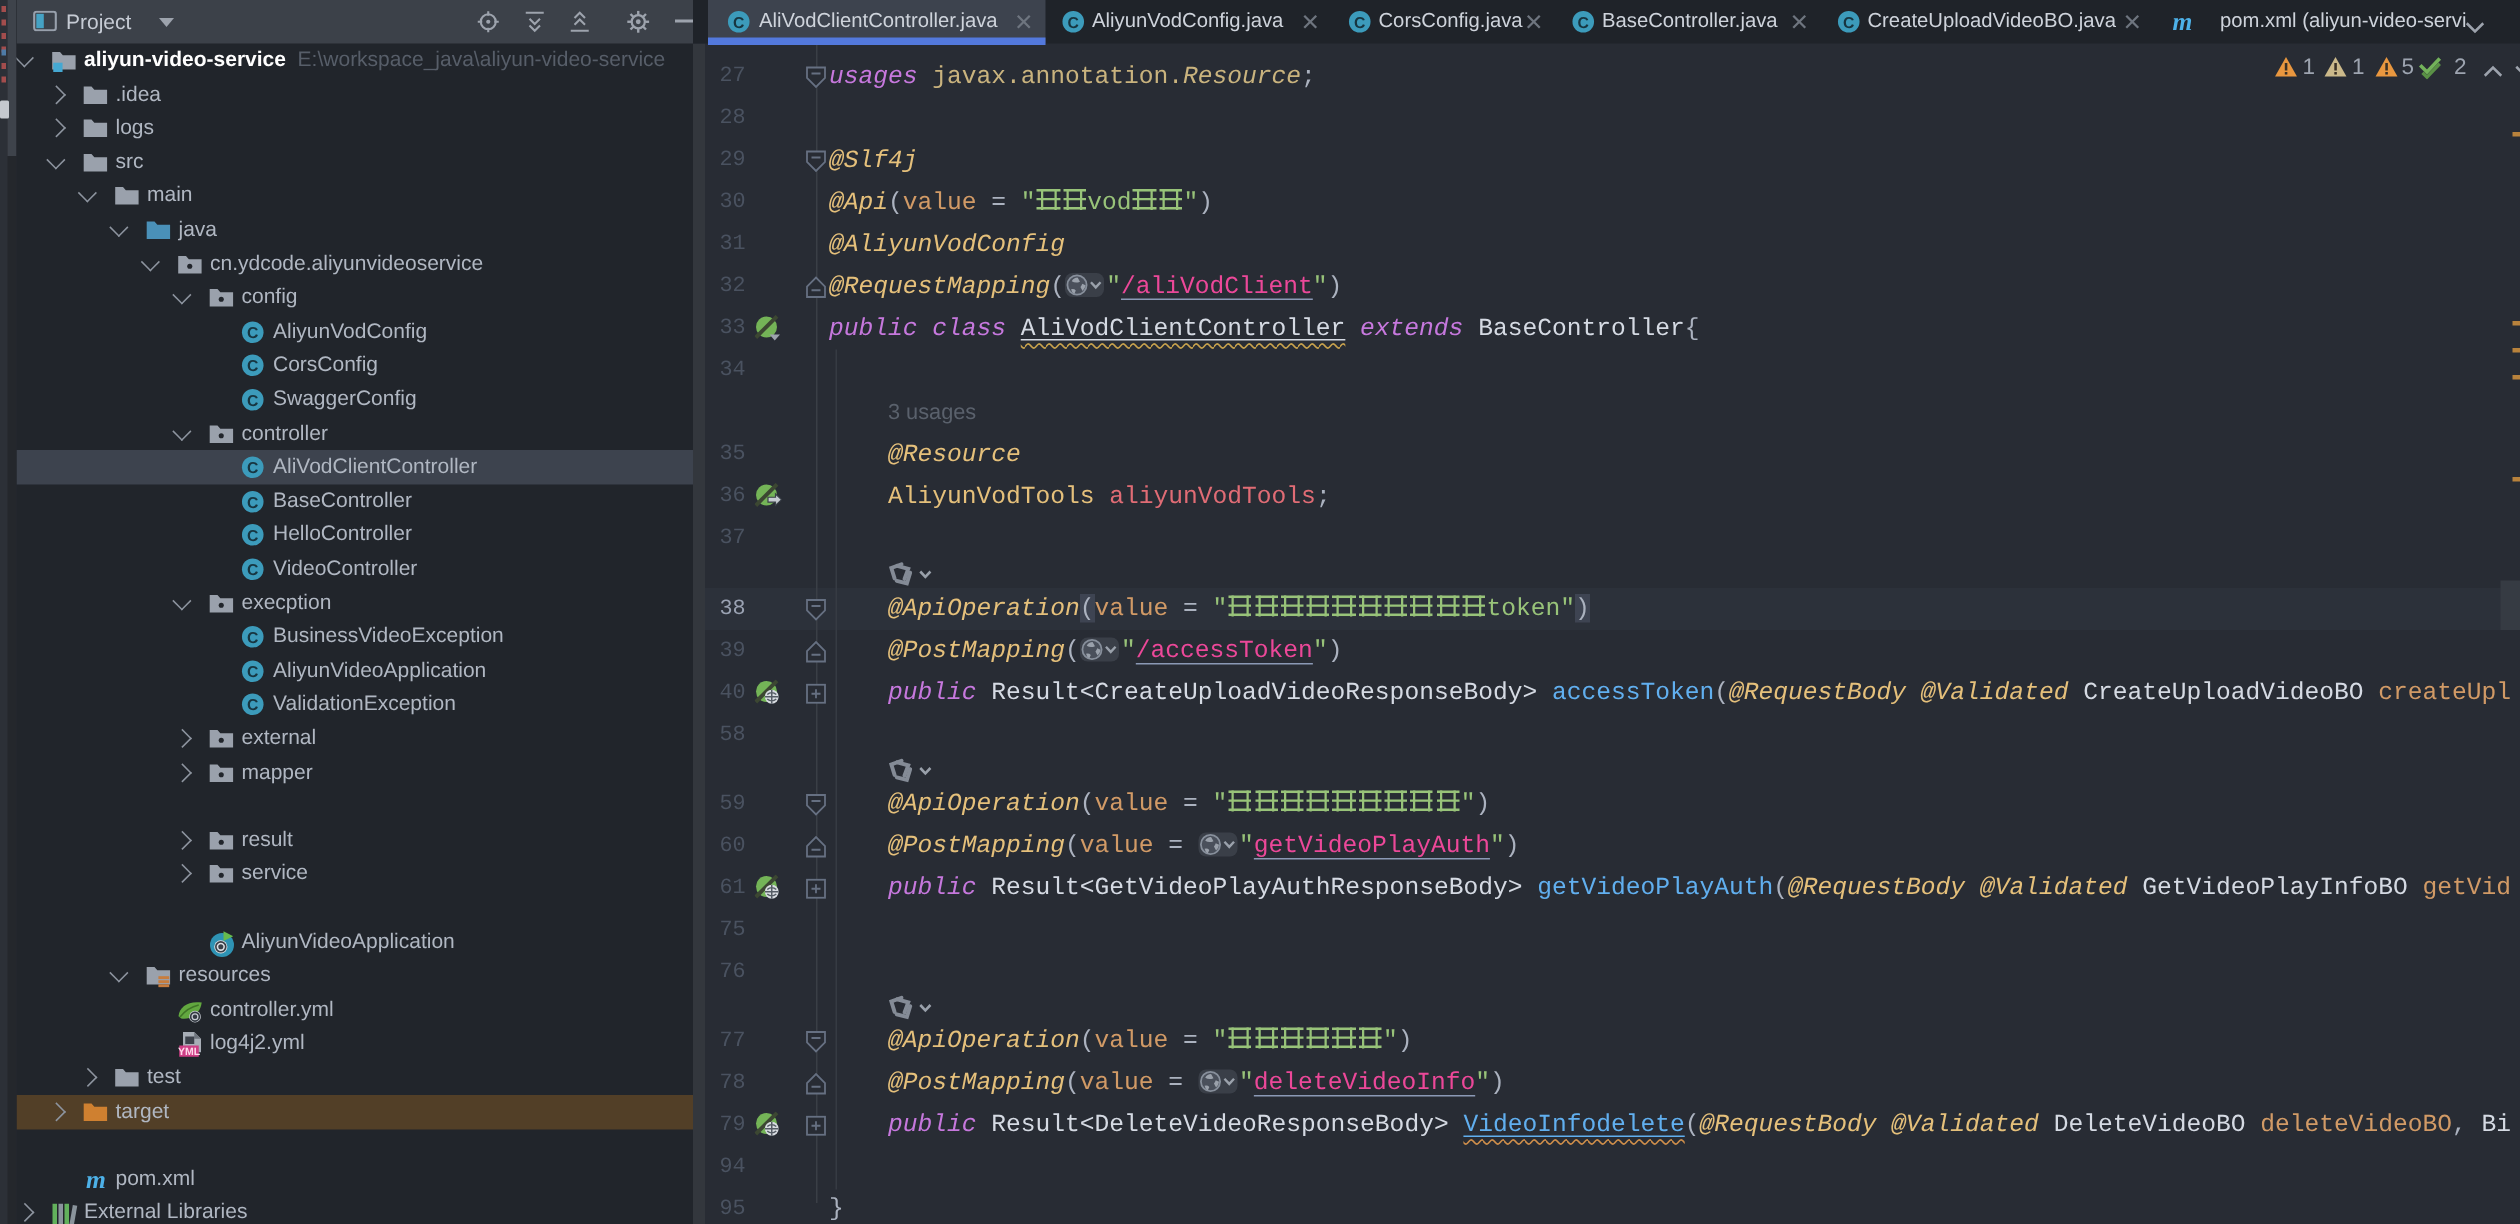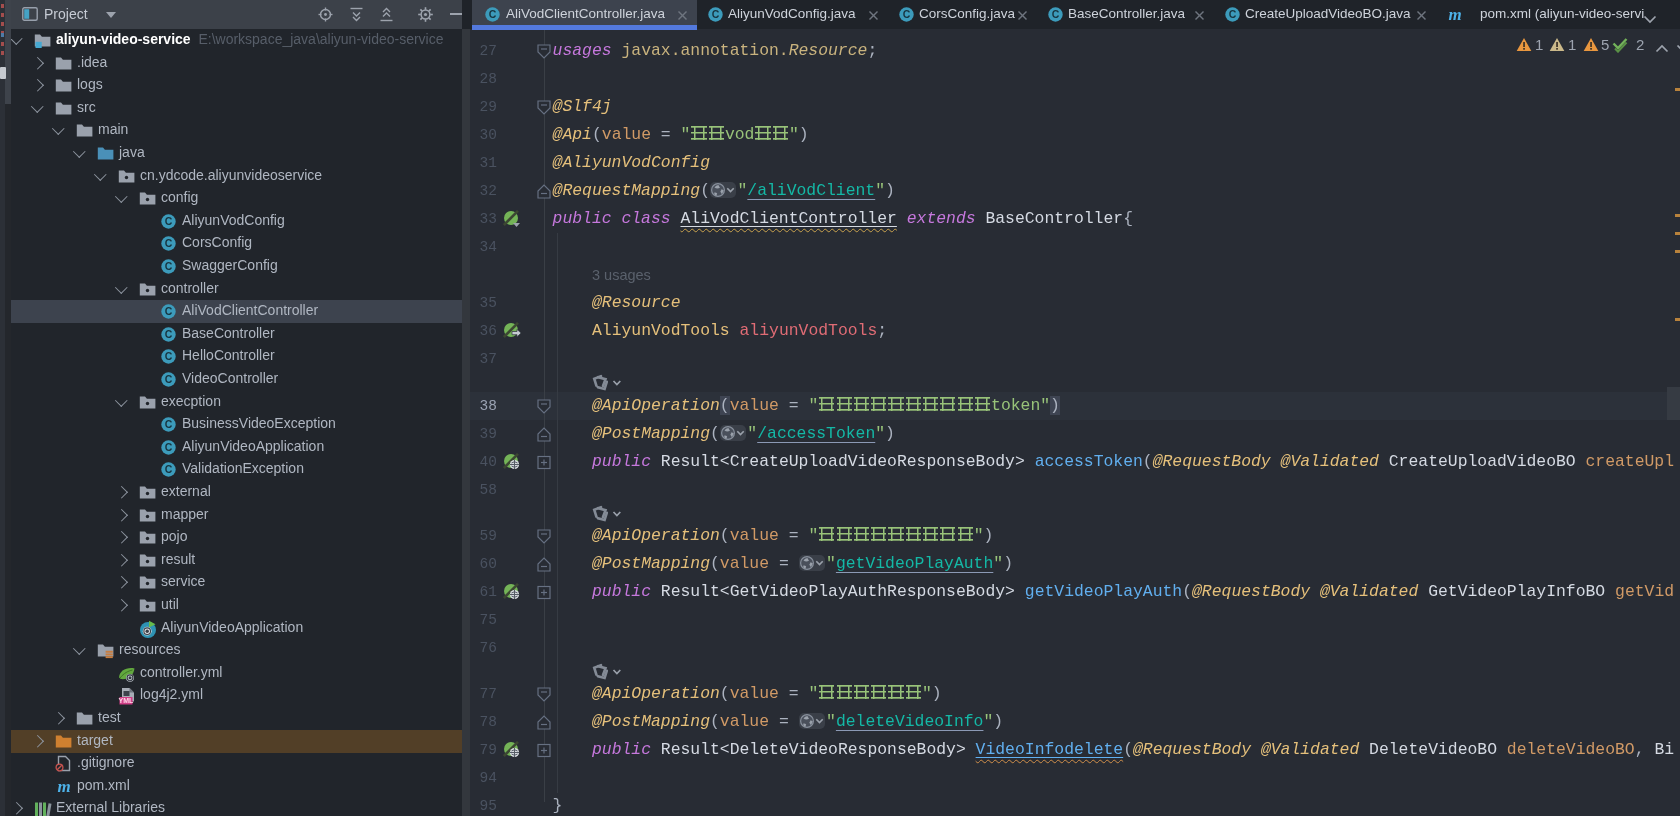--- a/index.html
+++ b/index.html
@@ -42,21 +42,21 @@
 
 #caret{left:0;top:392px;width:1210px;height:28px;background:#2c313a}
 .ln{position:absolute;width:25px;text-align:right;font-family:"Liberation Mono",monospace;font-size:14.5px;line-height:28px;color:#4a5260}
 .ln.act{color:#9aa2b2}
 .cl{position:absolute;white-space:pre;font-family:"Liberation Mono",monospace;font-size:16.4px;line-height:28px;letter-spacing:0}
 .k{color:#c678dd;font-style:italic}
 .an{color:#e5c07b;font-style:italic}
 .ty{color:#e5c07b}
 .av{color:#d19a66}
 .s{color:#98c379}
-.su{color:#14b8a6;text-decoration:underline #8b99b5;text-underline-offset:3.5px}
+.su{color:#ec4899;text-decoration:underline #8b99b5;text-underline-offset:3.5px}
 .d{color:#abb2bf}
 .w{color:#d5dae3}
 .m{color:#61afef}
 .f{color:#e06c75}
 .ip{color:#c9b37e}
 .ii{color:#c9b37e;font-style:italic}
 .ph{color:#abb2bf;background:#3e4452}
 .wavk{text-decoration:underline wavy #c8a24d;text-underline-offset:4.5px;text-decoration-thickness:1px}
 .wavo{text-decoration:underline wavy #cf8e4a;text-underline-offset:4.5px;text-decoration-thickness:1px}
 .uw{color:#d5dae3;text-decoration:underline;text-underline-offset:3px}
@@ -294,51 +294,35 @@
       <span class="lbl" style="left:150px">external</span>
     </div>
     <div class="trow abs" style="top:504px">
       <span class="chev closed" style="left:106px"></span>
       <span class="ticon" style="left:128px"><svg style="" width="17" height="17" viewBox="0 0 17 17">
           <path d="M0.8 2.6 h5.2 l1.9 2.2 H16.4 v9.6 H0.8 Z" fill="#9aa1ac"></path>
           <circle cx="8.5" cy="9.5" r="1.7" fill="#21252b"></circle>
         </svg></span>
       <span class="lbl" style="left:150px">mapper</span>
     </div>
-    <div class="trow abs" style="top:526px">
-      <span class="chev closed" style="left:106px"></span>
-      <span class="ticon" style="left:128px"><svg style="" width="17" height="17" viewBox="0 0 17 17">
-          <path d="M0.8 2.6 h5.2 l1.9 2.2 H16.4 v9.6 H0.8 Z" fill="#9aa1ac"></path>
-          <circle cx="8.5" cy="9.5" r="1.7" fill="#21252b"></circle>
-        </svg></span>
-      <span class="lbl" style="left:150px">pojo</span>
-    </div>
     <div class="trow abs" style="top:549px">
       <span class="chev closed" style="left:106px"></span>
       <span class="ticon" style="left:128px"><svg style="" width="17" height="17" viewBox="0 0 17 17">
           <path d="M0.8 2.6 h5.2 l1.9 2.2 H16.4 v9.6 H0.8 Z" fill="#9aa1ac"></path>
           <circle cx="8.5" cy="9.5" r="1.7" fill="#21252b"></circle>
         </svg></span>
       <span class="lbl" style="left:150px">result</span>
     </div>
     <div class="trow abs" style="top:571px">
       <span class="chev closed" style="left:106px"></span>
       <span class="ticon" style="left:128px"><svg style="" width="17" height="17" viewBox="0 0 17 17">
           <path d="M0.8 2.6 h5.2 l1.9 2.2 H16.4 v9.6 H0.8 Z" fill="#9aa1ac"></path>
           <circle cx="8.5" cy="9.5" r="1.7" fill="#21252b"></circle>
         </svg></span>
       <span class="lbl" style="left:150px">service</span>
-    </div>
-    <div class="trow abs" style="top:594px">
-      <span class="chev closed" style="left:106px"></span>
-      <span class="ticon" style="left:128px"><svg style="" width="17" height="17" viewBox="0 0 17 17">
-          <path d="M0.8 2.6 h5.2 l1.9 2.2 H16.4 v9.6 H0.8 Z" fill="#9aa1ac"></path>
-          <circle cx="8.5" cy="9.5" r="1.7" fill="#21252b"></circle>
-        </svg></span>
-      <span class="lbl" style="left:150px">util</span>
     </div>
     <div class="trow abs" style="top:617px">
       <span class="ticon" style="left:128px"><svg style="" width="19" height="19" viewBox="0 0 19 19">
           <circle cx="9" cy="10" r="8" fill="#2e93b4"></circle>
           <path d="M10 0.8 L16.5 4.2 L10 7.4 Z" fill="#67bb4c"></path>
           <circle cx="8.2" cy="11.2" r="4.4" fill="#dde1e6"></circle>
           <circle cx="8.2" cy="11.2" r="1.7" fill="#3a4048"></circle>
           <circle cx="8.2" cy="11.2" r="3.3" fill="none" stroke="#3a4048" stroke-width="1.1"></circle>
         </svg></span>
       <span class="lbl" style="left:150px">AliyunVideoApplication</span>
@@ -379,28 +363,20 @@
           <path d="M0.8 2.6 h5.2 l1.9 2.2 H16.4 v9.6 H0.8 Z" fill="#9aa1ac"></path>
         </svg></span>
       <span class="lbl" style="left:87px">test</span>
     </div>
     <div class="trow abs" style="top:730px">
       <span class="chev closed" style="left:22px"></span>
       <span class="ticon" style="left:44px"><svg style="" width="17" height="17" viewBox="0 0 17 17">
           <path d="M0.8 2.6 h5.2 l1.9 2.2 H16.4 v9.6 H0.8 Z" fill="#cf8030"></path>
         </svg></span>
       <span class="lbl" style="left:66px">target</span>
-    </div>
-    <div class="trow abs" style="top:752px">
-      <span class="ticon" style="left:44px"><svg style="" width="17" height="17" viewBox="0 0 17 17">
-          <path d="M3.5 1.5 h7 l4 4 v10 h-11 Z" fill="none" stroke="#9aa1ac" stroke-width="1.4"></path>
-          <circle cx="4.5" cy="12.5" r="3.4" fill="#21252b" stroke="#c75450" stroke-width="1.3"></circle>
-          <line x1="2.2" y1="14.8" x2="6.8" y2="10.2" stroke="#c75450" stroke-width="1.3"></line>
-        </svg></span>
-      <span class="lbl" style="left:66px">.gitignore</span>
     </div>
     <div class="trow abs" style="top:775px">
       <span class="ticon" style="left:44px"><svg style="" width="18" height="17" viewBox="0 0 18 17">
           <text x="9" y="14" font-family="Liberation Serif" font-size="17" font-weight="bold" font-style="italic" fill="#4db1e8" text-anchor="middle">m</text>
         </svg></span>
       <span class="lbl" style="left:66px">pom.xml</span>
     </div>
     <div class="trow abs" style="top:797px">
       <span class="chev closed" style="left:1px"></span>
       <span class="ticon" style="left:23px"><svg style="" width="18" height="18" viewBox="0 0 18 18">

